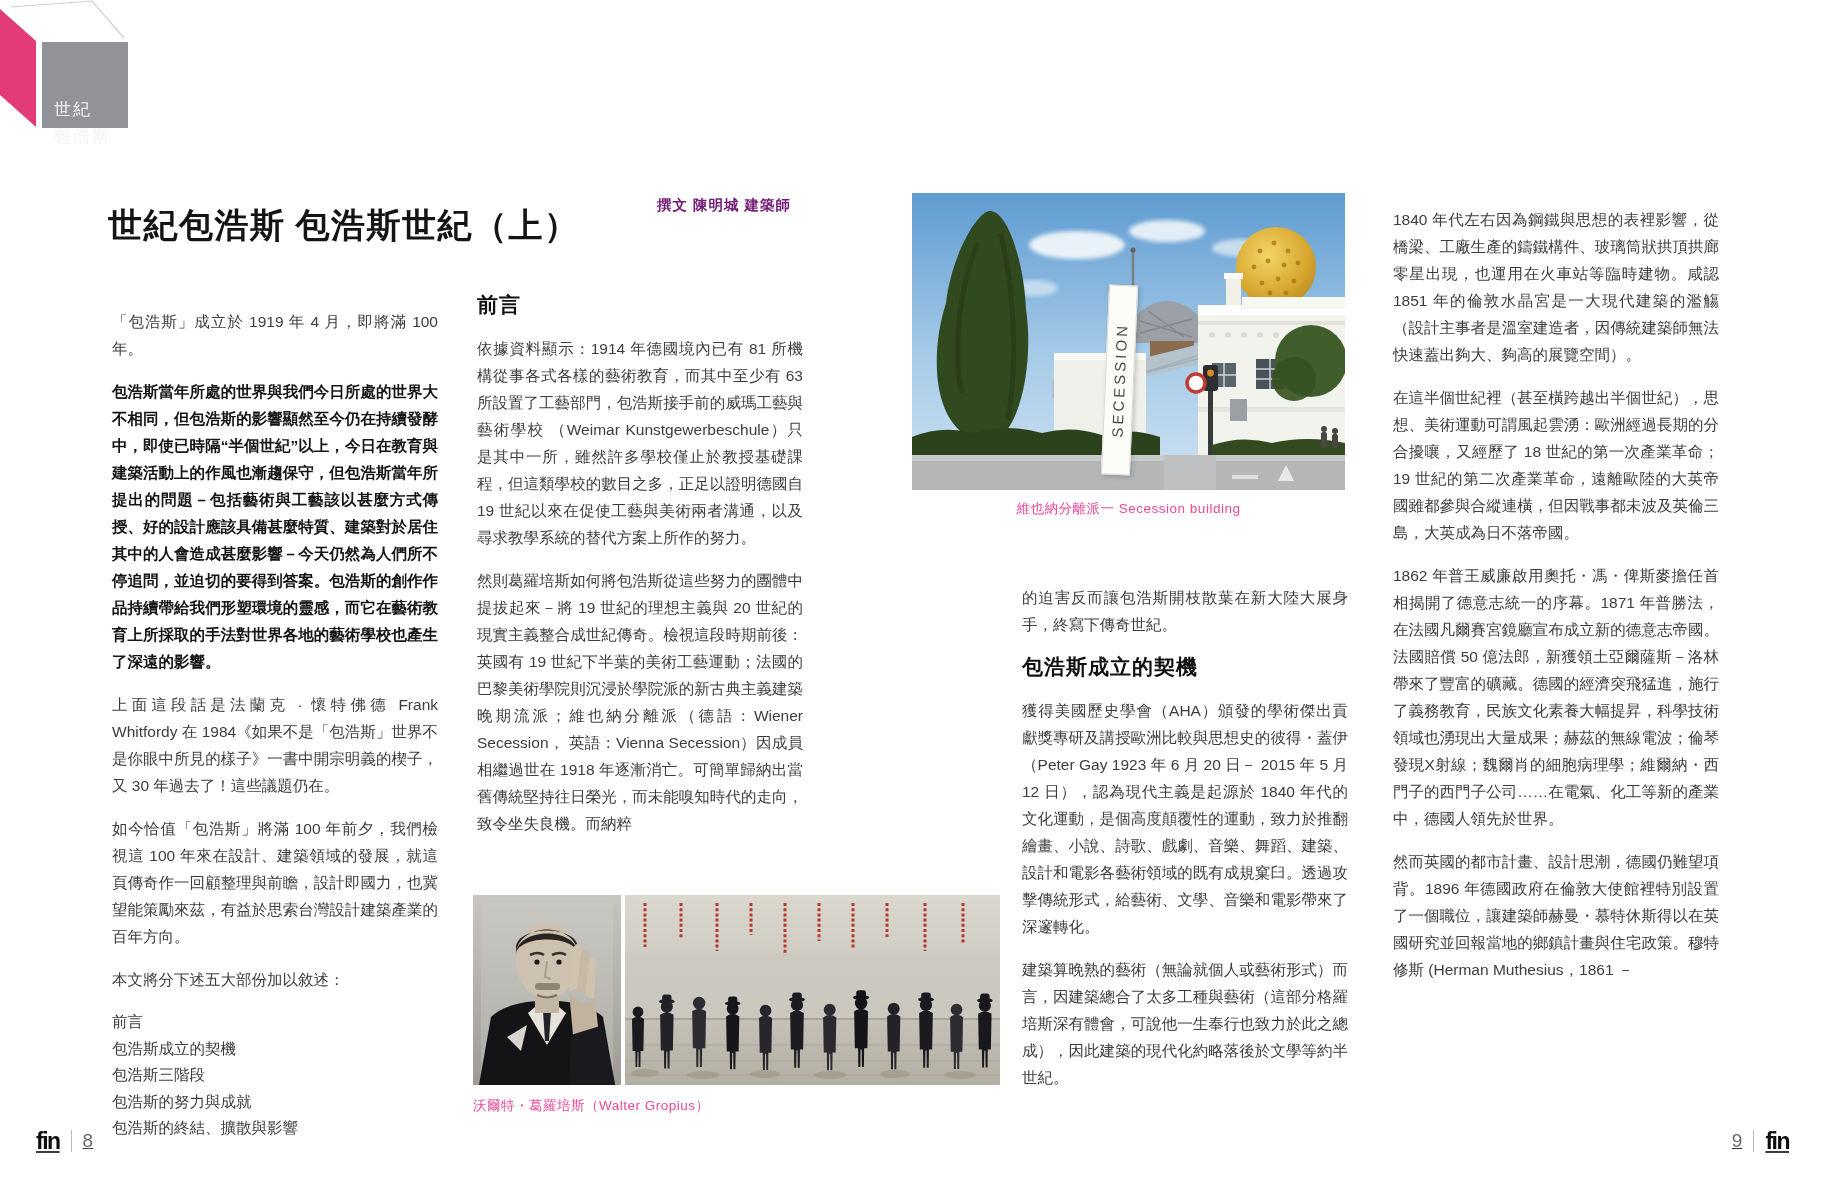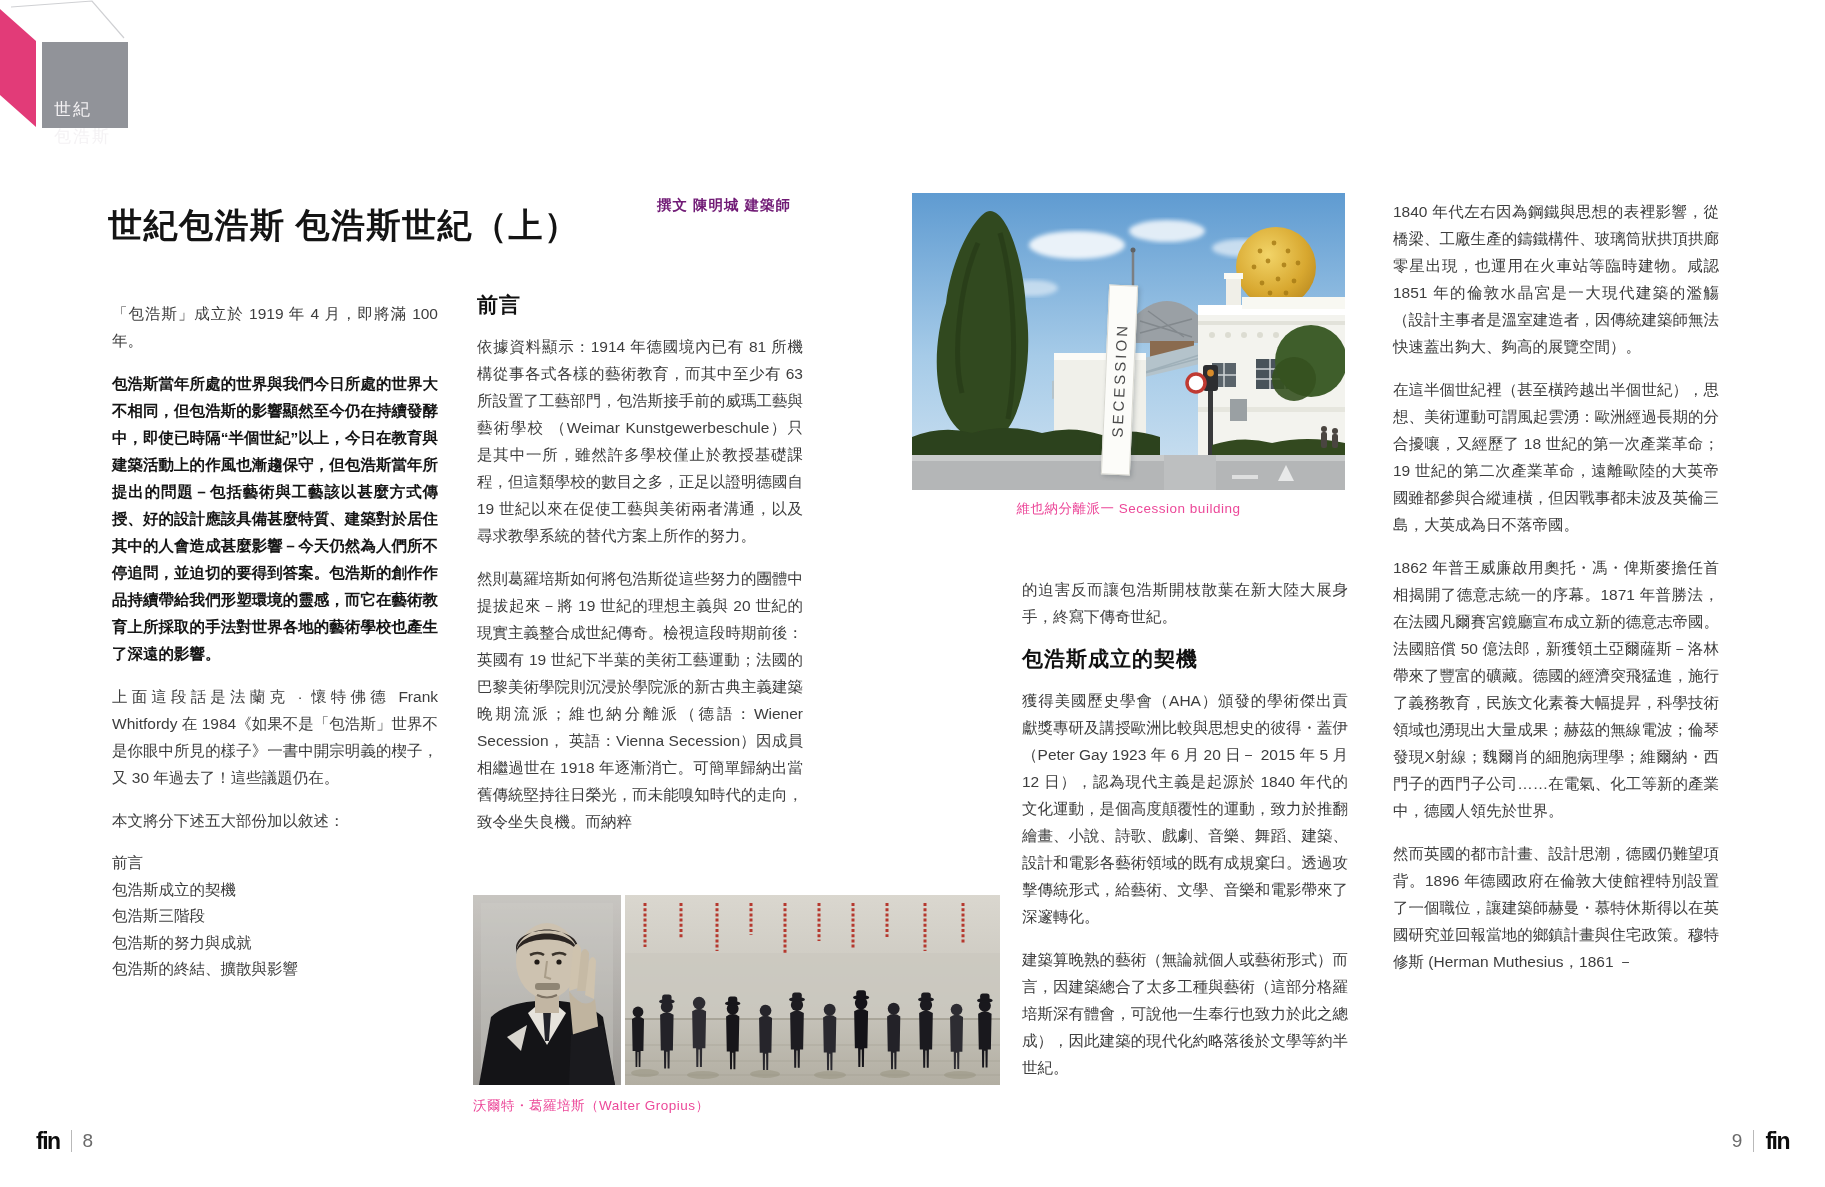--- a/index.html
+++ b/index.html
@@ -20,21 +20,21 @@
     position:absolute;left:108px;top:180px;
     font-family:"Liberation Serif","DejaVu Serif",serif;font-weight:700;
     font-size:34px;color:#141414;letter-spacing:1.5px;white-space:nowrap;
   }
   .byline{
     position:absolute;left:465px;top:196px;width:326px;text-align:right;
     font-size:14.5px;font-weight:700;color:#701a75;letter-spacing:1px;white-space:nowrap;
   }
   
   .col{position:absolute;width:326px;font-size:15.5px;line-height:27px;text-align:justify;}
-  .col p{margin:8px 0 16px 0;}
+  .col p{margin:16px 0 16px 0;}
   .col1{left:112px;top:292px;}
   .col2{left:477px;top:292px;}
   .col3{left:1022px;top:568px;}
   .col4{left:1393px;top:190px;}
   .lede{font-weight:700;color:#151515;}
   .serif-heading{
     font-family:"Liberation Serif","DejaVu Serif",serif;font-weight:700;
     font-size:21px;color:#111;margin:0 0 14px 0;letter-spacing:1px;text-align:left;
   }
   .toc-line{line-height:26.5px;}
@@ -50,21 +50,21 @@
     writing-mode:vertical-rl;transform:rotate(180deg);
     font-size:15px;letter-spacing:3px;color:#4b4b4b;font-weight:500;
   }
   .photo-caption{position:absolute;font-size:13.5px;color:#ec4899;letter-spacing:.5px;}
   .secession-caption{left:912px;top:500px;width:433px;text-align:center;}
   .gropius-caption{left:473px;top:1097px;width:527px;text-align:left;}
   
   .gropius-photo{position:absolute;left:473px;top:895px;width:527px;height:190px;display:flex;gap:4px;}
   .gropius-photo svg{display:block;}
   
-  .footer{position:absolute;top:1126px;display:flex;align-items:center;gap:11px;height:30px;}
+  .footer{position:absolute;top:1126px;display:flex;align-items:center;gap:11px;height:30px;text-decoration:underline;}
   .footer-left{left:36px;}
   .footer-right{right:36px;}
   .fin-logo{font-weight:900;font-size:23px;letter-spacing:-1.5px;color:#0c0c0c;font-family:"Liberation Sans",sans-serif;}
   .page-divider{width:1px;height:22px;background:#b9b9b9;}
   .page-num{font-size:19px;color:#6a6a6a;}
 </style>
 </head>
 <body>
 
 <div class="badge">
@@ -79,20 +79,21 @@
   </div>
 </div>
 
 <h1 class="article-title">世紀包浩斯 包浩斯世紀（上）</h1>
 <div class="byline">撰文  陳明城  建築師</div>
 
 <div class="col col1">
   <p>「包浩斯」成立於 1919 年 4 月，即將滿 100 年。</p>
   <p class="lede">包浩斯當年所處的世界與我們今日所處的世界大不相同，但包浩斯的影響顯然至今仍在持續發酵中，即使已時隔“半個世紀”以上，今日在教育與建築活動上的作風也漸趨保守，但包浩斯當年所提出的問題－包括藝術與工藝該以甚麼方式傳授、好的設計應該具備甚麼特質、建築對於居住其中的人會造成甚麼影響－今天仍然為人們所不停追問，並迫切的要得到答案。包浩斯的創作作品持續帶給我們形塑環境的靈感，而它在藝術教育上所採取的手法對世界各地的藝術學校也產生了深遠的影響。</p>
   <p>上面這段話是法蘭克 · 懷特佛德 Frank Whitfordy 在 1984《如果不是「包浩斯」世界不是你眼中所見的樣子》一書中開宗明義的楔子，又 30 年過去了！這些議題仍在。</p>
+  <p>如今恰值「包浩斯」將滿 100 年前夕，我們檢視這 100 年來在設計、建築領域的發展，就這頁傳奇作一回顧整理與前瞻，設計即國力，也冀望能策勵來茲，有益於思索台灣設計建築產業的百年方向。</p>
   <p>本文將分下述五大部份加以敘述：</p>
   <div>
     <div class="toc-line">前言</div>
     <div class="toc-line">包浩斯成立的契機</div>
     <div class="toc-line">包浩斯三階段</div>
     <div class="toc-line">包浩斯的努力與成就</div>
     <div class="toc-line">包浩斯的終結、擴散與影響</div>
   </div>
 </div>
 

